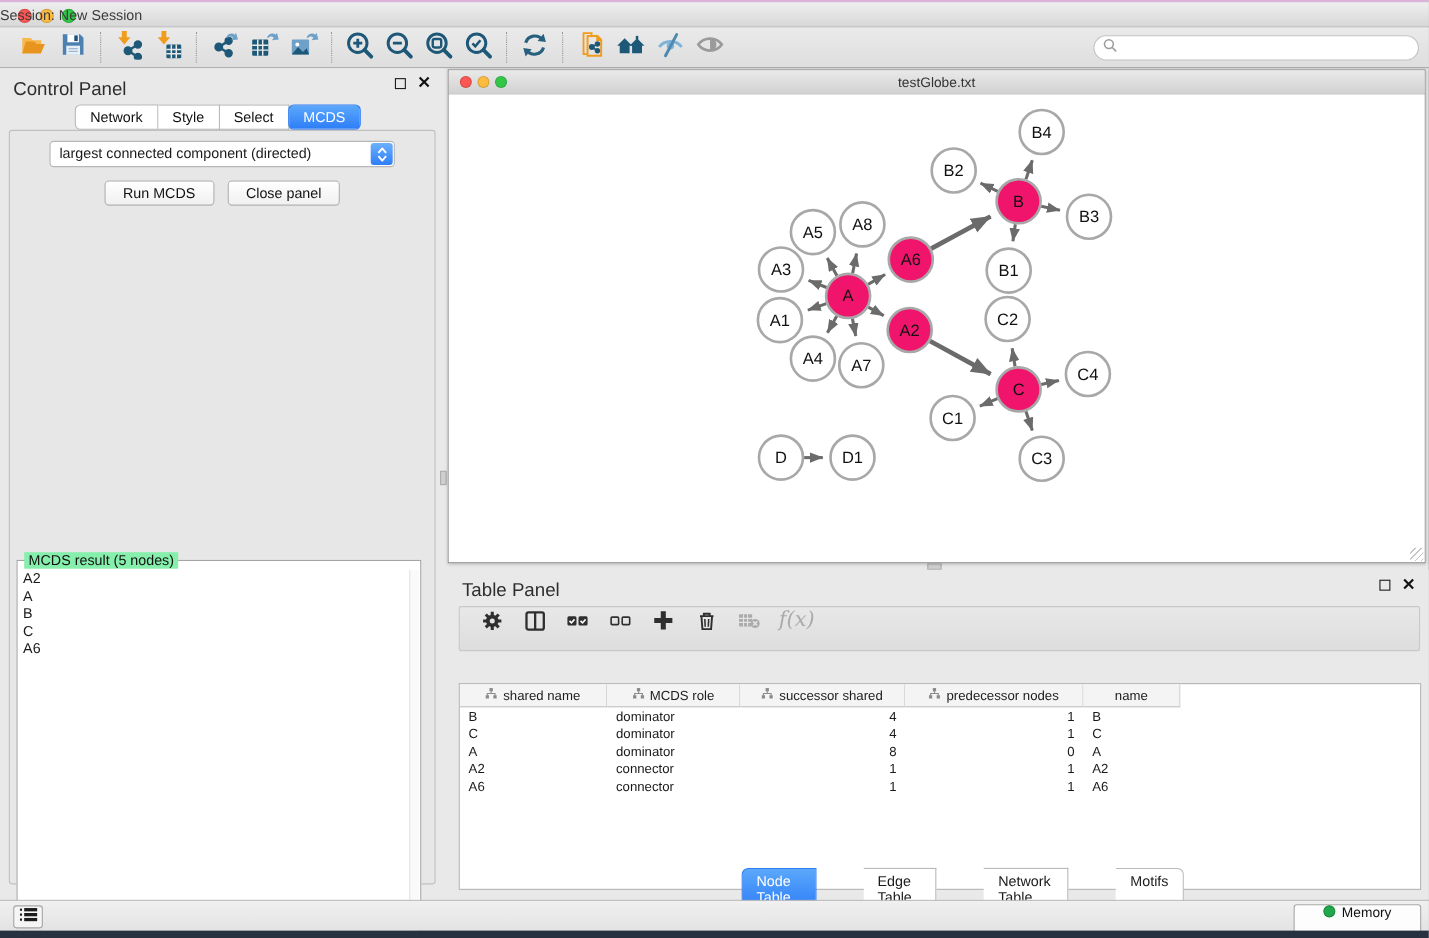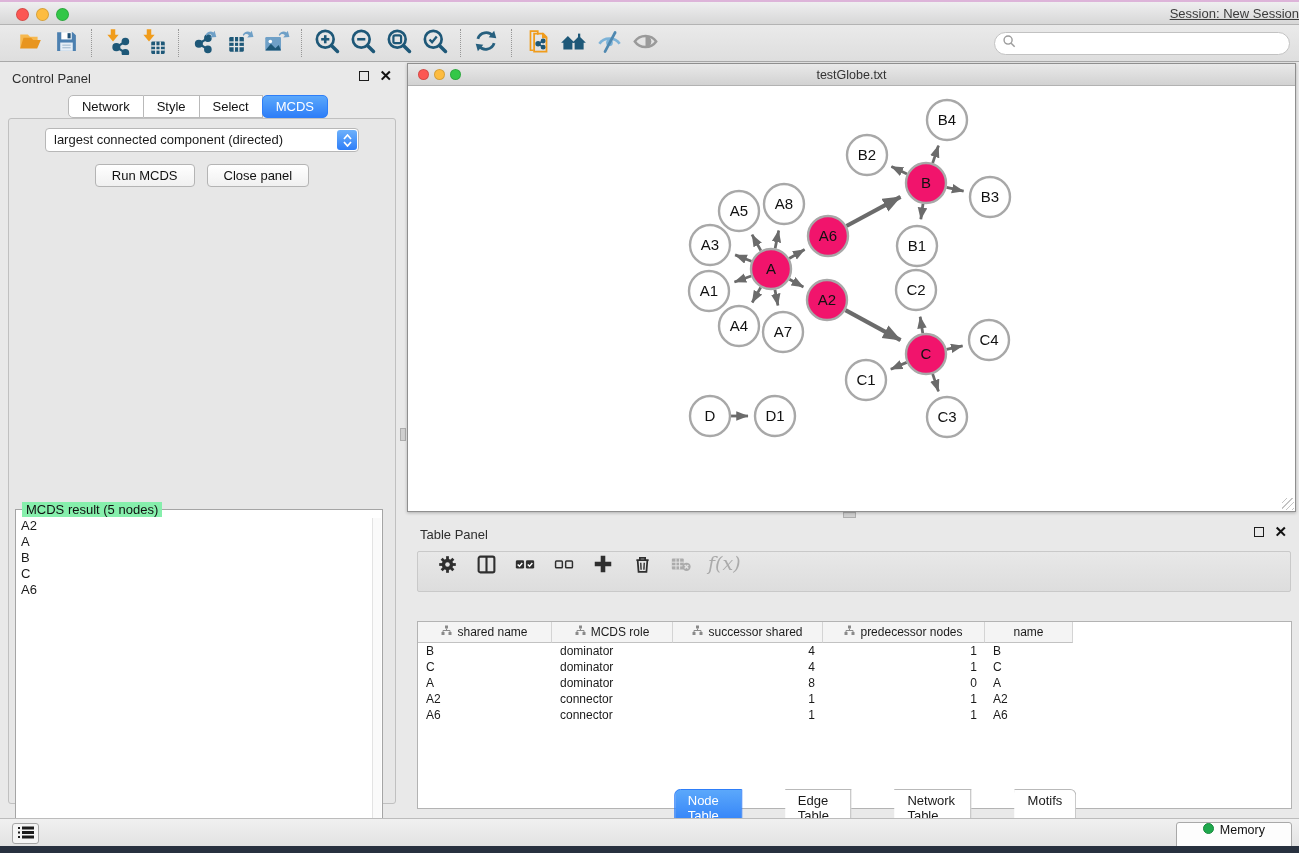--- a/index.html
+++ b/index.html
@@ -9,38 +9,38 @@
     background:#e9e9e9; font-family:"Liberation Sans", sans-serif; color:#1a1a1a;
   }
   
   .titlebar {
     position:absolute; left:0; top:0; width:1299px; height:25px;
     background:linear-gradient(#efeff0, #d7d7d7);
     border-top:2px solid #ddb4d9; border-bottom:1px solid #b3b3b3;
   }
   .tl { position:absolute; top:6px; width:13px; height:13px; border-radius:50%; border:1px solid rgba(0,0,0,.15); }
   .tl.red { left:16px; background:#fc5753; } .tl.yel { left:36px; background:#fdbc40; } .tl.grn { left:56px; background:#33c748; }
-  .win-title { position:absolute; left:0; right:0; top:4px; text-align:right; font-size:13px; color:#3c3c3c;text-decoration:underline; }
+  .win-title { position:absolute; left:0; right:12px; top:4px; text-align:left; font-size:13px; color:#3c3c3c; }
   
   .toolbar {
     position:absolute; left:0; top:25px; width:1299px; height:37px;
     background:linear-gradient(#eaeaea,#dedede); border-bottom:1px solid #a9a9a9;
     display:flex; align-items:center; padding-left:12px;
   }
   .tbtn { width:36px; height:30px; display:flex; align-items:center; justify-content:center; flex:0 0 auto; cursor:default; }
   .tsep { height:28px; border-left:1px dotted #979797; margin:0 7px; flex:0 0 auto; }
   .searchbox {
     position:absolute; right:9px; top:7px; width:296px; height:23px;
     background:#fff; border:1px solid #c2c2c2; border-radius:12px;
     display:flex; align-items:center; padding-left:7px;
   }
   .searchbox input { border:none; outline:none; flex:1; font-size:12px; background:transparent; height:18px; }
   
   .control-panel { position:absolute; left:0; top:62px; width:404px; height:756px; background:#e9e9e9; }
-  .panel-head { position:absolute; left:12px; top:9px; font-size:13px; color:#2e2e2e; }
+  .panel-head { position:absolute; left:12px; top:9px; font-size:17px; color:#2e2e2e; }
   .panel-icons { position:absolute; right:12px; top:9px; display:flex; gap:10px; align-items:center; }
   .float-ico { width:10px; height:10px; border:1.6px solid #1c1c1c; }
   .close-ico { font-size:15px; font-weight:700; line-height:10px; color:#111; }
   .cp-tabs { position:absolute; left:0; right:8px; top:33px; display:flex; justify-content:center; }
   .cp-tab {
     font-size:13px; padding:3px 13px; background:#fff; border:1px solid #b9b9b9; border-left-width:0;
     color:#111; cursor:default;
   }
   .cp-tab:first-child { border-left-width:1px; border-radius:5px 0 0 5px; }
   .cp-tab.active {

